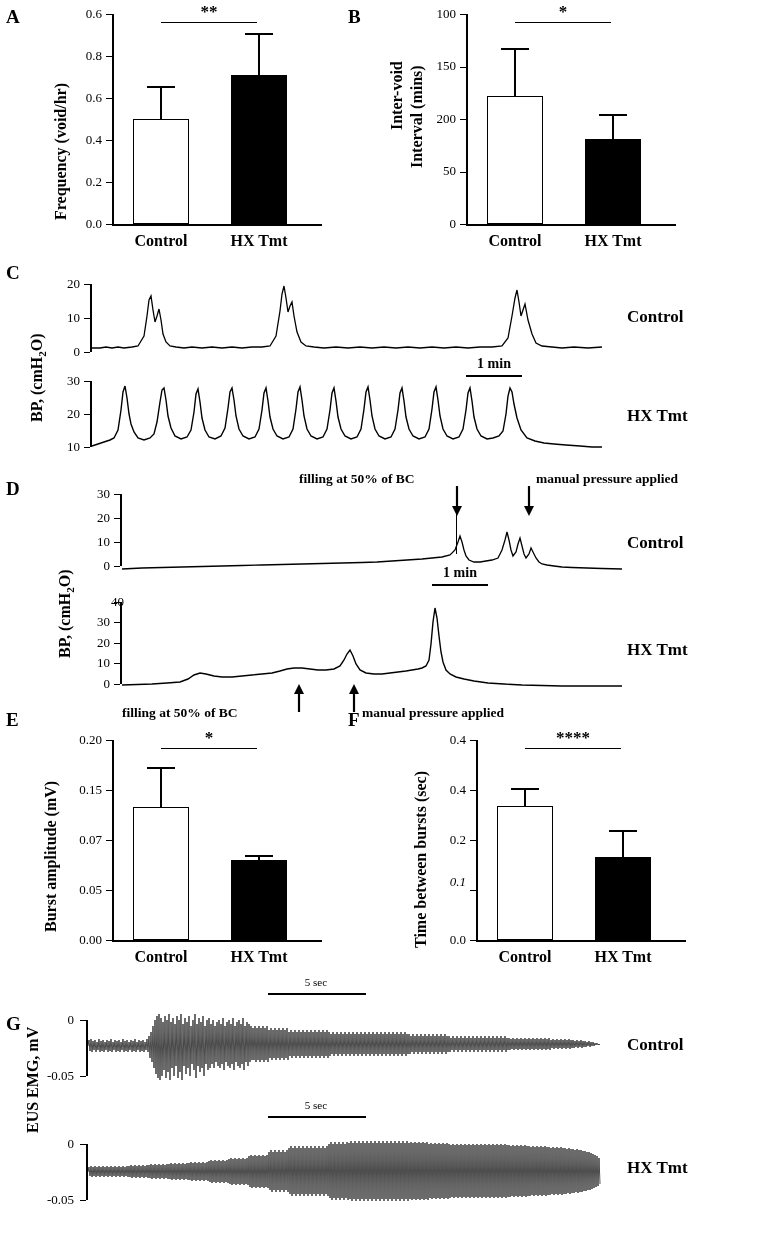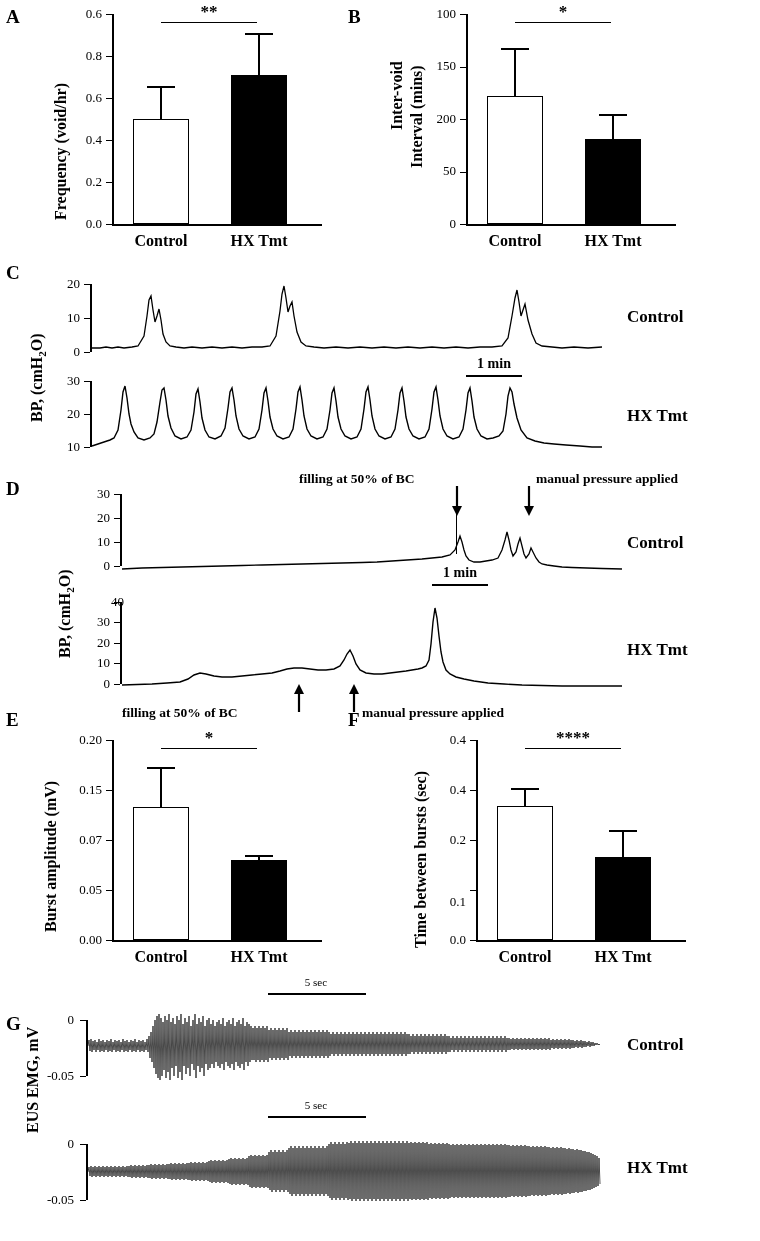--- a/index.html
+++ b/index.html
@@ -256,21 +256,21 @@
   <div class="axis-line" style="left:106px;top:34px;width:1.8px;height:200px;"></div>
   <div class="axis-line" style="left:106px;top:234px;width:210px;height:1.8px;"></div>
 
   <div class="tick" style="left:100px;top:234px;"></div>
   <div class="tick" style="left:100px;top:184px;"></div>
   <div class="tick" style="left:100px;top:134px;"></div>
   <div class="tick" style="left:100px;top:84px;"></div>
   <div class="tick" style="left:100px;top:34px;"></div>
 
   <div class="ticklabel" style="left:58px;top:226px;width:38px;">0.0</div>
-  <div class="ticklabel" style="left:58px;top:188px;width:38px;">0.1</div>
+  <div class="ticklabel" style="left:58px;top:168px;width:38px;font-style:italic;">0.1</div>
   <div class="ticklabel" style="left:58px;top:126px;width:38px;">0.2</div>
   <div class="ticklabel" style="left:58px;top:76px;width:38px;">0.4</div>
   <div class="ticklabel" style="left:58px;top:26px;width:38px;">0.4</div>
 
   <div class="ylabel" style="left:42px;top:242px;">Time between bursts (sec)</div>
 
   <div class="bar open" style="left:127px;top:100px;width:56px;height:134px;"></div>
   <div class="bar solid" style="left:225px;top:151px;width:56px;height:83px;"></div>
 
   <div class="err-v" style="left:154px;top:82px;height:18px;"></div>

